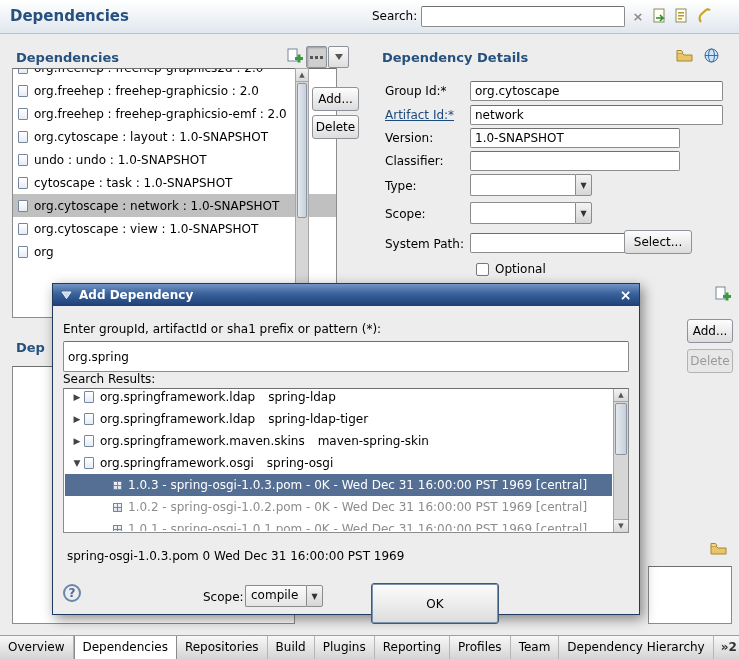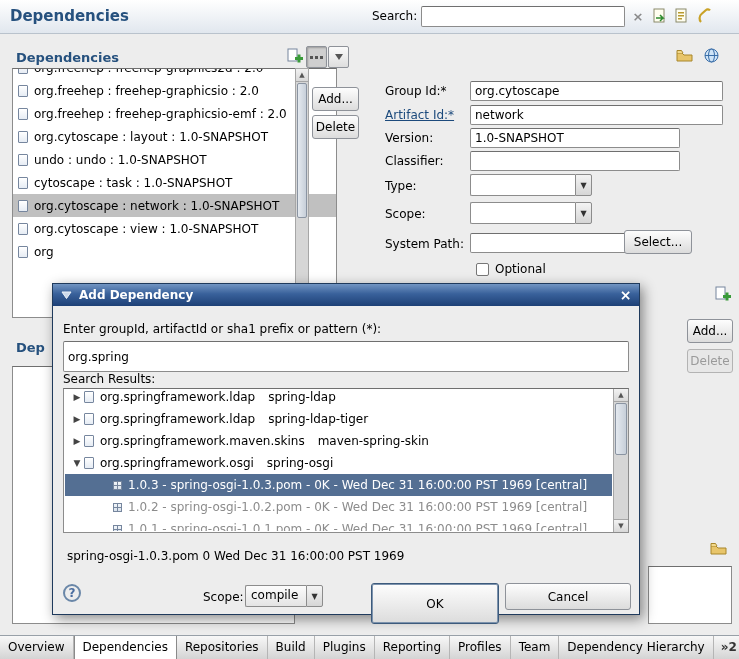--- a/index.html
+++ b/index.html
@@ -196,20 +196,21 @@
     <div class="sb-btn bottom">
         <span>▼</span>
       </div>
   </div>
   <div class="btn" style="left:312px; top:87px; width:47px; height:24px;">Add...</div>
   <div class="btn" style="left:312px; top:115px; width:47px; height:24px;">Delete</div>
 
   <div class="abs section-title" style="left:16px; top:340px;">Dep</div>
   <div class="whitebox" style="left:12px; top:366px; width:283px; height:258px;"></div>
 
+  <div class="abs section-title" style="left:382px; top:50px;">Dependency Details</div>
   <div class="hicon" style="left:676px; top:48px;">
     <svg width="17" height="15">
         <path d="M1 5 L6 5 L8 7 L16 7 L16 13 L1 13 Z" fill="#e8c56a" stroke="#a8862a"></path>
         <path d="M1 5 L1 2.5 L5.5 2.5 L7 5" fill="#f2d98c" stroke="#a8862a"></path>
       </svg>
   </div>
   <div class="hicon" style="left:704px; top:48px;">
     <svg width="15" height="15">
         <circle cx="7.5" cy="7.5" r="6.5" fill="#cfe4f7" stroke="#3a6ea8"></circle>
         <ellipse cx="7.5" cy="7.5" rx="3" ry="6.5" fill="none" stroke="#3a6ea8"></ellipse>
@@ -341,21 +342,20 @@
         <span>?</span>
       </div>
       <div class="abs nowrap" style="left:150px; top:284px;">Scope:</div>
       <div class="combo btnstyle" style="left:192px; top:279px; width:78px;">
         <span class="cval">compile</span>
         <span class="carrow">
             <span>▼</span>
           </span>
       </div>
       <div class="btn focused" style="left:318px; top:277px; width:128px; height:41px;">OK</div>
-      <div class="btn" style="left:452px; top:277px; width:126px; height:27px;">Cancel</div>
     </div>
   </div>
 
   <div class="tabbar">
     <div class="tab">Overview</div>
     <div class="tab active">Dependencies</div>
     <div class="tab">Repositories</div>
     <div class="tab">Build</div>
     <div class="tab">Plugins</div>
     <div class="tab">Reporting</div>

